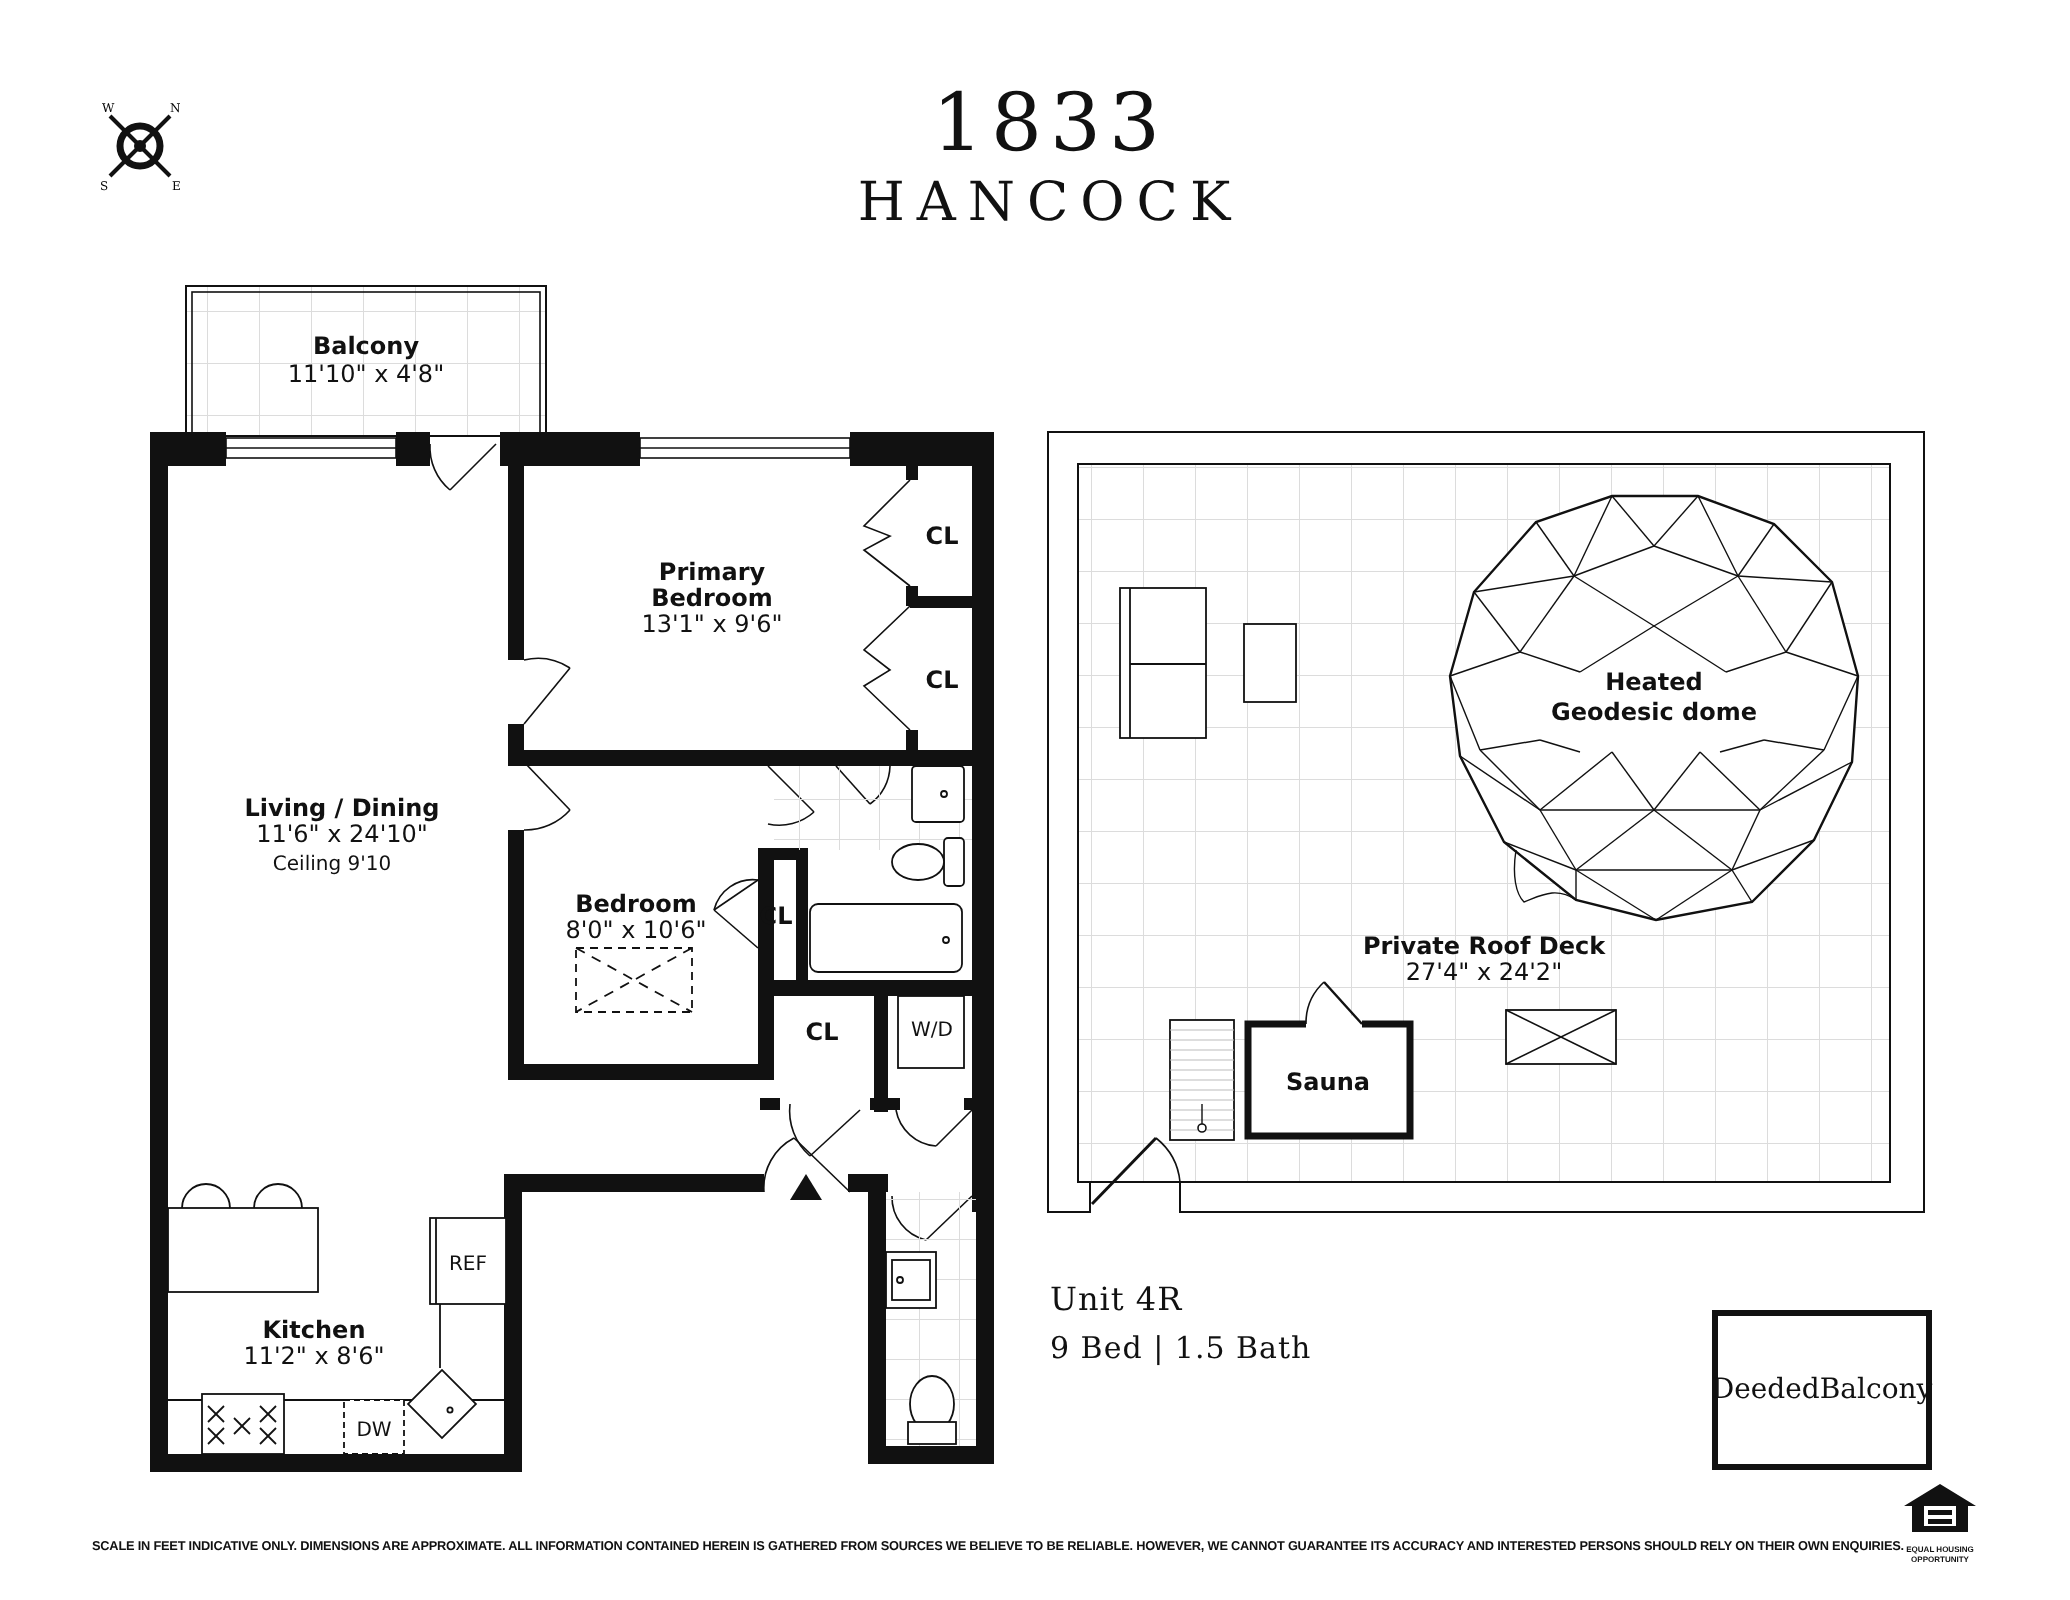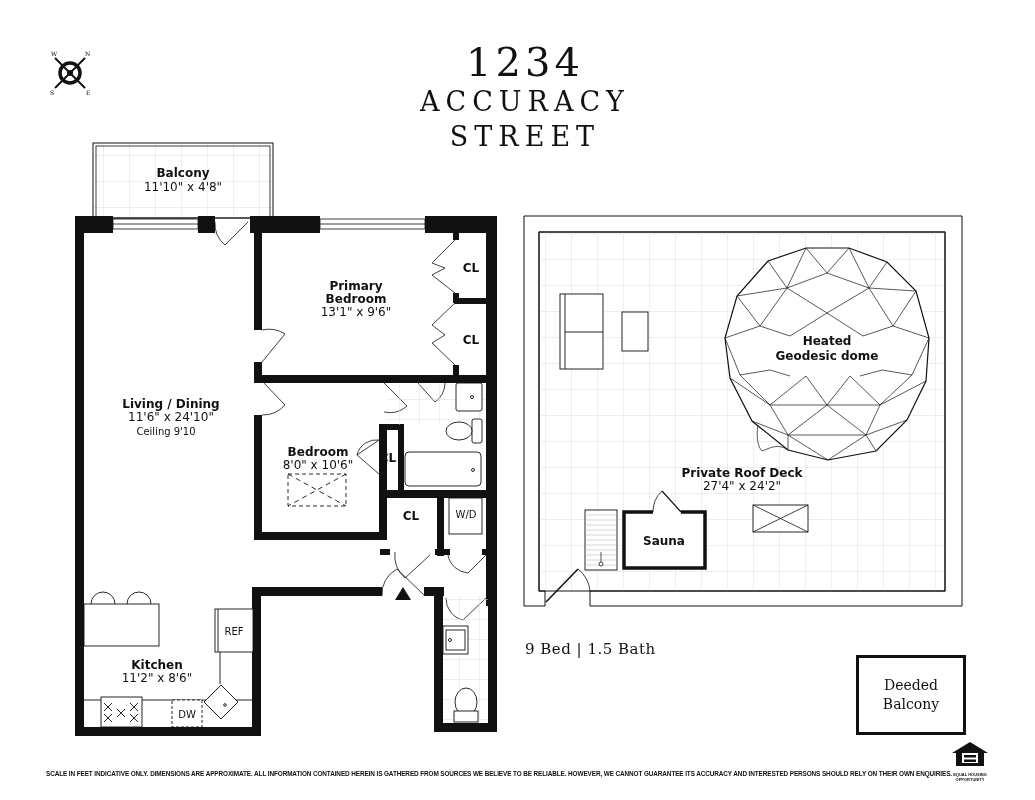--- a/index.html
+++ b/index.html
@@ -9,21 +9,21 @@
     .title-line { font-size: 27px; letter-spacing: 6px; line-height: 35px; }
     .title-unit { font-size: 29px; letter-spacing: 4px; line-height: 40px; }
     .compass { position: absolute; left: 45px; top: 48px; width: 50px; height: 50px; }
     svg.plan { position: absolute; left: 0; top: 0; }
     .lbl-b { font-family: "DejaVu Sans", sans-serif; font-weight: bold; font-size: 12px; fill: #111; text-anchor: middle; }
     .lbl { font-family: "DejaVu Sans", sans-serif; font-size: 12px; fill: #111; text-anchor: middle; }
     .lbl-s { font-family: "DejaVu Sans", sans-serif; font-size: 10px; fill: #111; text-anchor: middle; }
     .summary { position: absolute; left: 525px; top: 637px; font-family: "DejaVu Serif", serif; font-size: 15px; color: #111; }
     .summary div { line-height: 25px; letter-spacing: 0.5px; }
     .summary .unit { font-size: 16px; }
-    .storage { position: absolute; left: 856px; top: 655px; width: 104px; height: 74px; border: 3px solid #111; display: flex; flex-direction: column; align-items: center; justify-content: center; font-family: "DejaVu Serif", serif; font-size: 14px; line-height: 19px; text-align: center; }
+    .storage { position: absolute; left: 856px; top: 655px; width: 104px; height: 74px; border: 3px solid #111; display: flex; flex-direction: row; align-items: center; justify-content: center; font-family: "DejaVu Serif", serif; font-size: 14px; line-height: 19px; text-align: center; }
     .disclaimer { position: absolute; left: 46px; top: 770px; font-family: "Liberation Sans", sans-serif; font-weight: bold; font-size: 6.4px; letter-spacing: -0.1px; white-space: nowrap; color: #111; }
     .eho { position: absolute; left: 948px; top: 740px; width: 44px; text-align: center; }
     .eho-text { font-family: "Liberation Sans", sans-serif; font-weight: bold; font-size: 4px; line-height: 5px; color: #111; }
   </style>
 </head>
 <body>
 
 <div class="compass">
   <svg width="50" height="50" viewBox="0 0 50 50">
     <circle cx="25" cy="25" r="10" fill="none" stroke="#111" stroke-width="3.5"></circle>
@@ -31,23 +31,22 @@
     <line x1="40" y1="10" x2="10" y2="40" stroke="#111" stroke-width="2"></line>
     <circle cx="25" cy="25" r="3" fill="#111"></circle>
     <text x="6" y="8" font-size="6" font-family="DejaVu Serif, serif">W</text>
     <text x="40" y="8" font-size="6" font-family="DejaVu Serif, serif">N</text>
     <text x="5" y="47" font-size="6" font-family="DejaVu Serif, serif">S</text>
     <text x="41" y="47" font-size="6" font-family="DejaVu Serif, serif">E</text>
   </svg>
 </div>
 
 <div class="title-block">
-  <div class="title-num">1234</div>
-  <div class="title-line">ACCURACY</div>
-  <div class="title-line">STREET</div>
+  <div class="title-num">1833</div>
+  <div class="title-line">HANCOCK</div>
 </div>
 
 <svg class="plan" width="1035" height="800" viewBox="0 0 1035 800">
   <defs>
     <pattern id="tile" width="26" height="26" patternUnits="userSpaceOnUse">
       <path d="M26 0 V26 M0 26 H26" stroke="#dcdcdc" stroke-width="1" fill="none"></path>
     </pattern>
     <pattern id="tileSm" width="20" height="20" patternUnits="userSpaceOnUse">
       <path d="M20 0 V20 M0 20 H20" stroke="#dcdcdc" stroke-width="1" fill="none"></path>
     </pattern>
@@ -329,20 +328,21 @@
       <line x1="849" y1="248" x2="869" y2="288"></line>
         <line x1="806" y1="248" x2="787" y2="288"></line>
     </g>
     <path d="M758 425 C 756 438 758 447 762 451 C 770 448 778 443 788 450" stroke-width="0.7"></path>
     <text class="lbl-b" x="827" y="345" stroke="none">Heated</text>
     <text class="lbl-b" x="827" y="360" stroke="none">Geodesic dome</text>
   </g>
 </svg>
 
 <div class="summary">
+  <div class="unit">Unit 4R</div>
   <div>9 Bed | 1.5 Bath</div>
 </div>
 
 <div class="storage">
   <span>Deeded</span>
   <span>Balcony</span>
 </div>
 
 <div class="disclaimer">SCALE IN FEET INDICATIVE ONLY. DIMENSIONS ARE APPROXIMATE. ALL INFORMATION CONTAINED HEREIN IS GATHERED FROM SOURCES WE BELIEVE TO BE RELIABLE. HOWEVER, WE CANNOT GUARANTEE ITS ACCURACY AND INTERESTED PERSONS SHOULD RELY ON THEIR OWN ENQUIRIES.</div>
 

